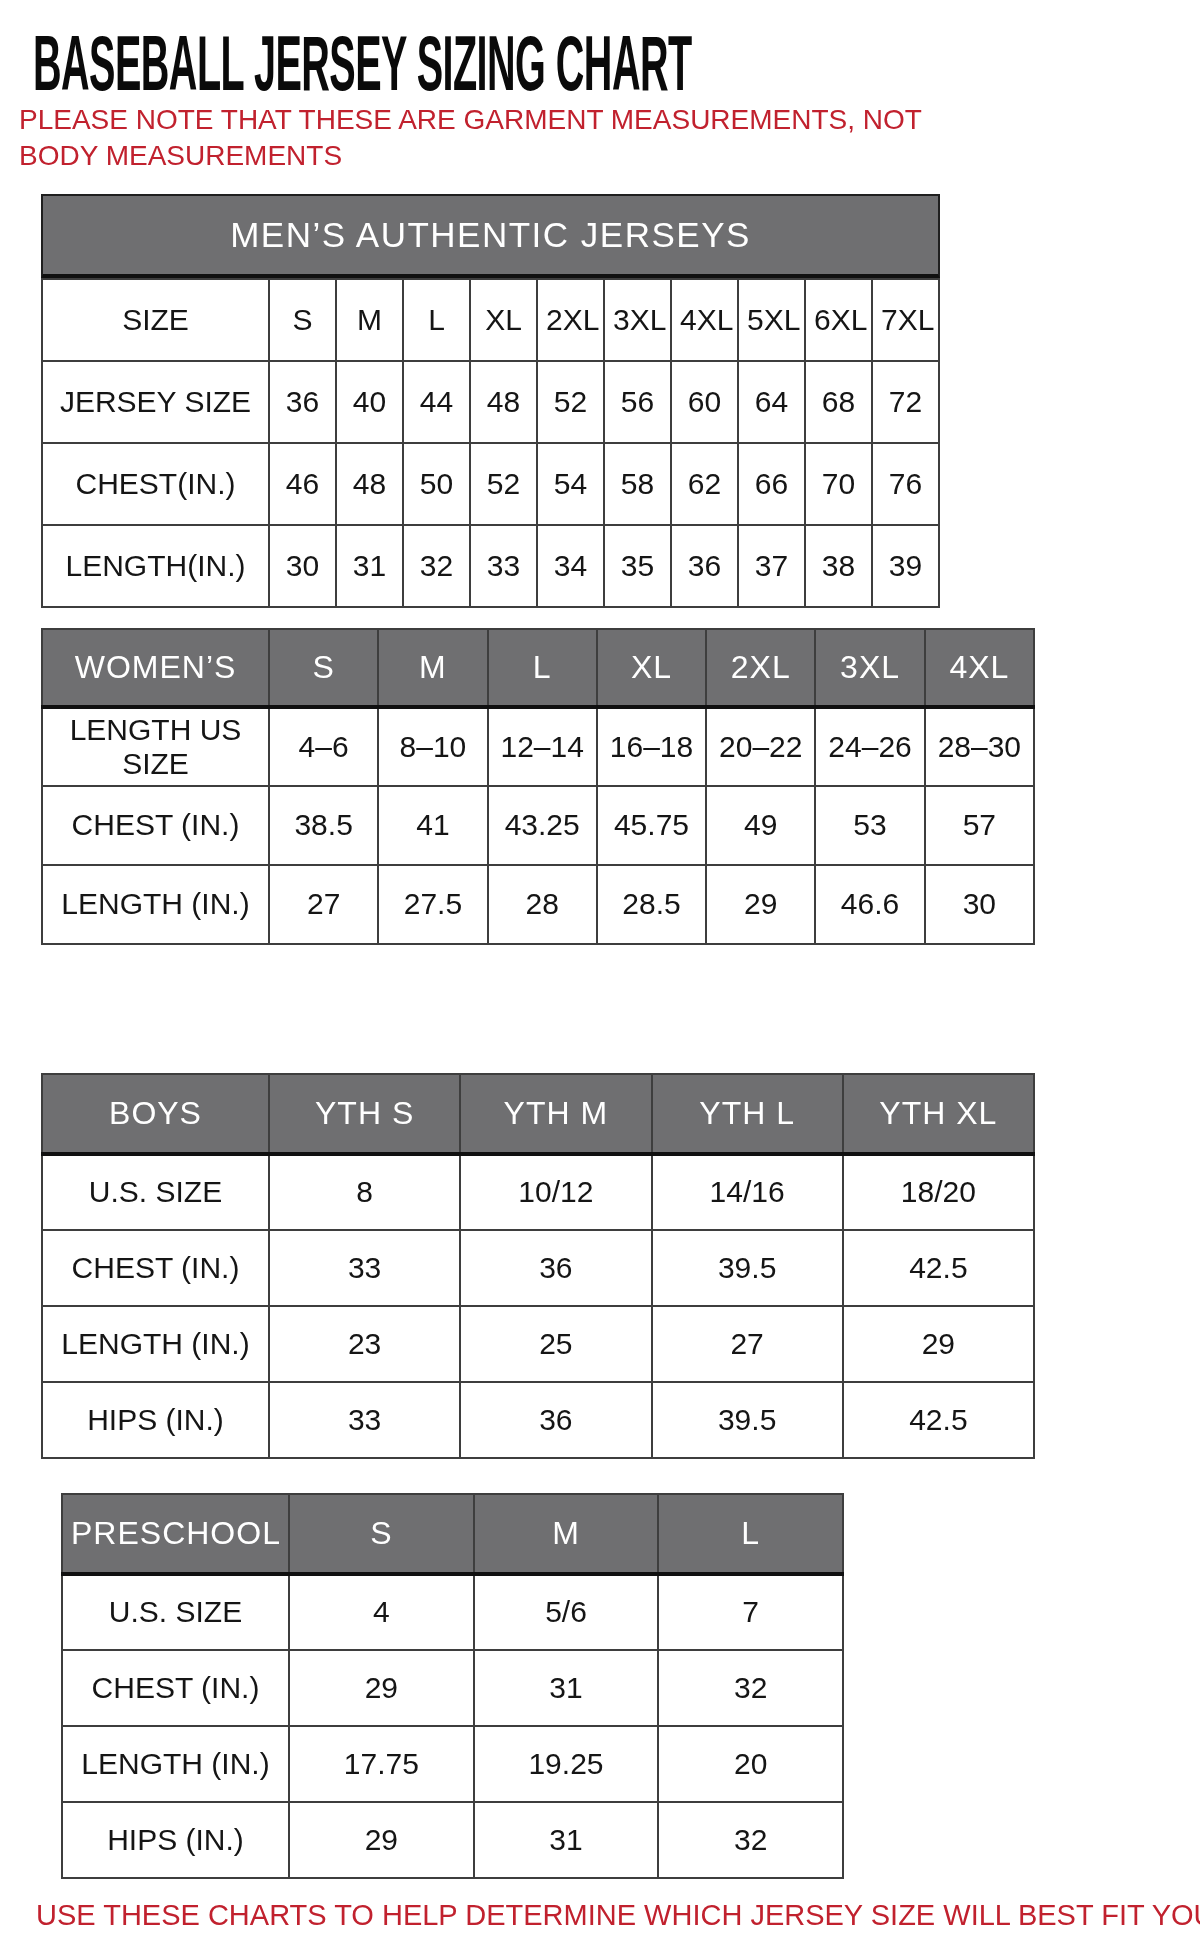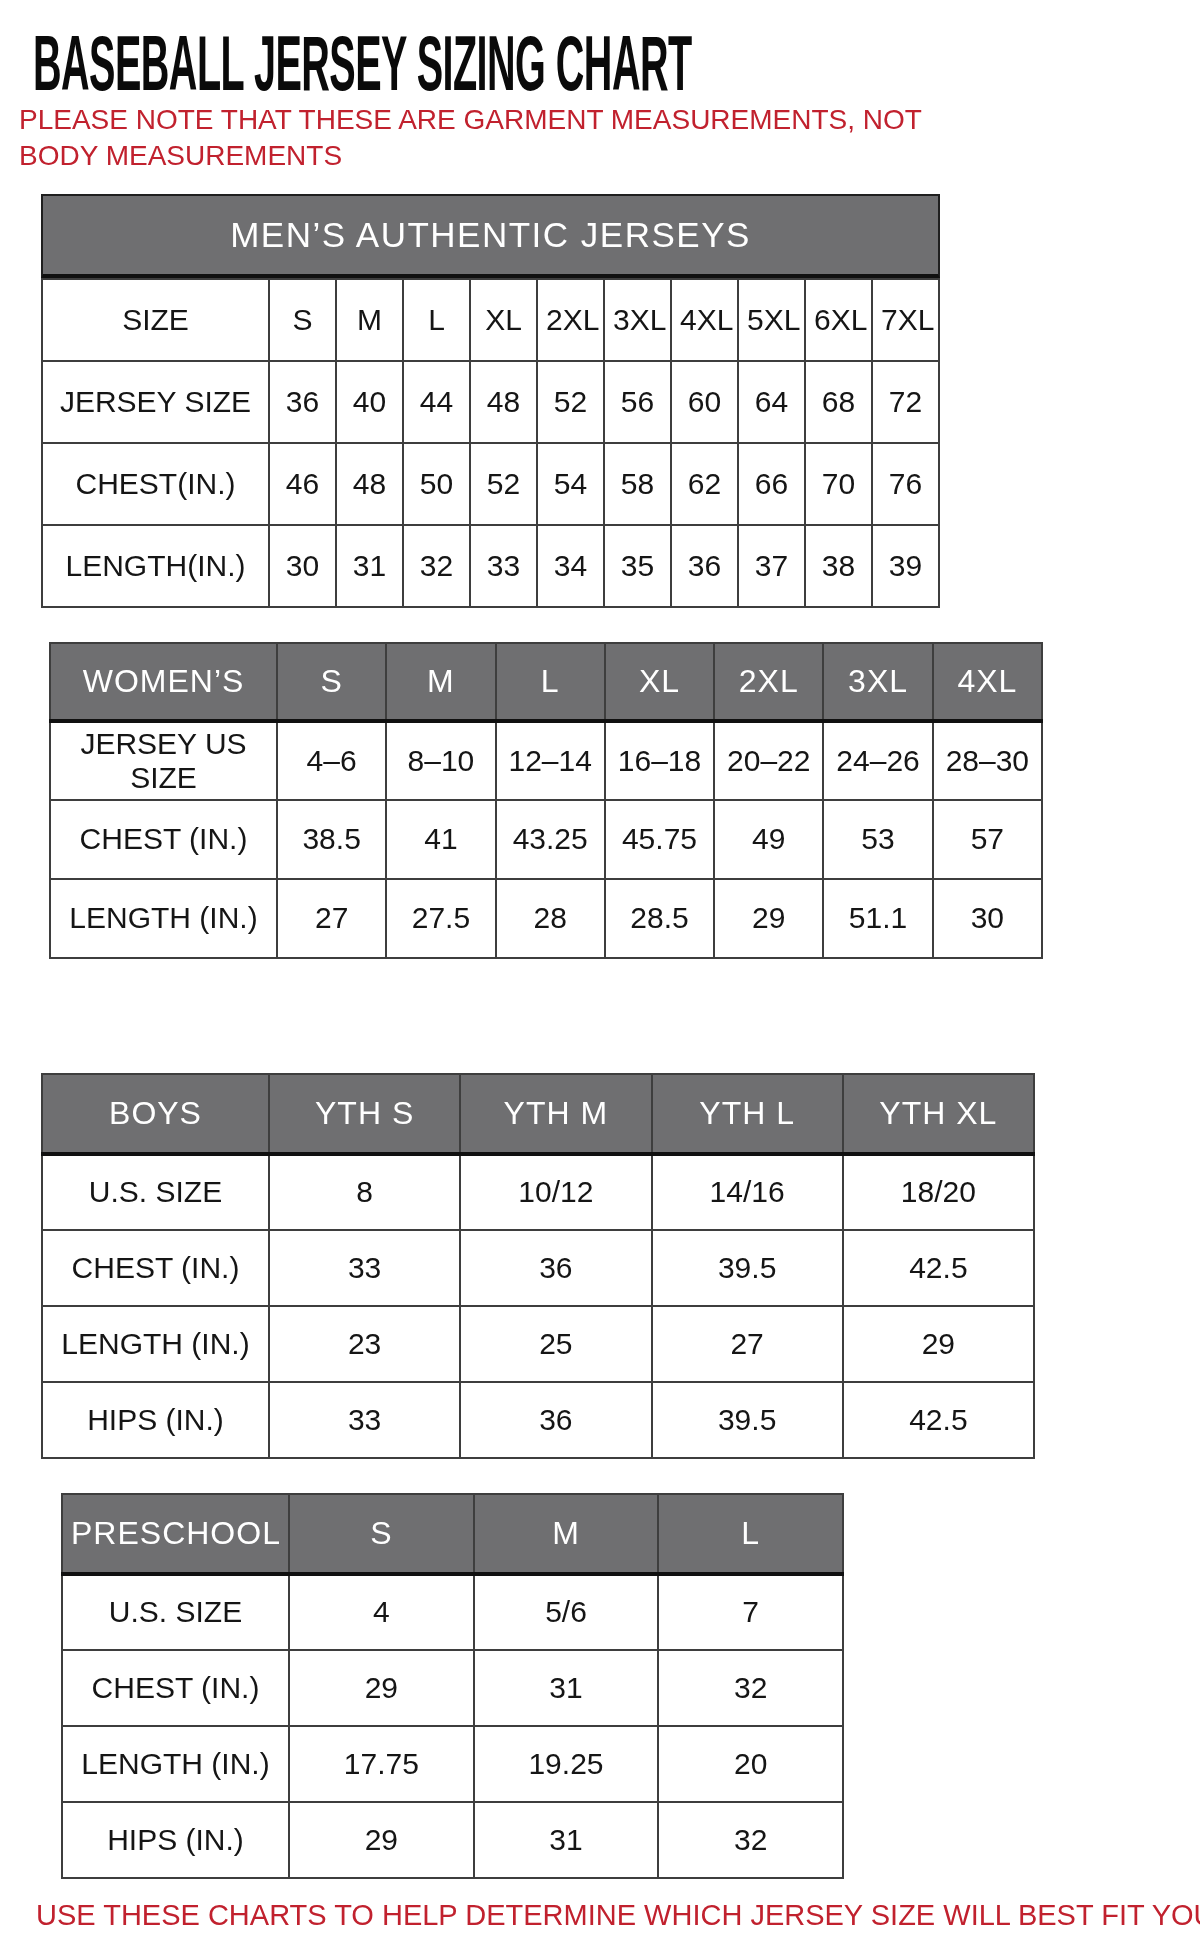--- a/index.html
+++ b/index.html
@@ -34,21 +34,21 @@
     left: 19px;
     width: 930px;
     font-size: 28px;
     line-height: 1.28;
     color: var(--accent-red, #C1212E);
   }
 
   
   .sec { position: absolute; left: 41px; }
   .sec-mens      { top: 194px;  width: 899px; }
-  .sec-womens    { top: 642px;  width: 994px; margin-left: 8px; }
+  .sec-womens    { top: 628px;  width: 994px; }
   .sec-boys      { top: 1073px; width: 994px; }
   .sec-preschool { top: 1493px; width: 803px; padding-left: 20px; }
 
   .banner {
     height: 84px;
     background: var(--header-gray, #6F6F71);
     border: 2px solid var(--table-frame, #1F1F1F);
     border-bottom: 4px solid #101010;
     color: #ffffff;
     display: flex;
@@ -204,21 +204,21 @@
               <th>M</th>
               <th>L</th>
               <th>XL</th>
               <th>2XL</th>
               <th>3XL</th>
               <th>4XL</th>
             </tr>
           </thead>
           <tbody>
             <tr>
-              <th>JERSEY US SIZE</th>
+              <th>LENGTH US SIZE</th>
               <td>4–6</td>
               <td>8–10</td>
               <td>12–14</td>
               <td>16–18</td>
               <td>20–22</td>
               <td>24–26</td>
               <td>28–30</td>
             </tr>
             <tr>
               <th>CHEST (IN.)</th>
@@ -230,21 +230,21 @@
               <td>53</td>
               <td>57</td>
             </tr>
             <tr>
               <th>LENGTH (IN.)</th>
               <td>27</td>
               <td>27.5</td>
               <td>28</td>
               <td>28.5</td>
               <td>29</td>
-              <td>51.1</td>
+              <td>46.6</td>
               <td>30</td>
             </tr>
           </tbody>
         </table>
       </div>
   </section>
 
   <section class="sec sec-boys">
     <div>
         <table>

